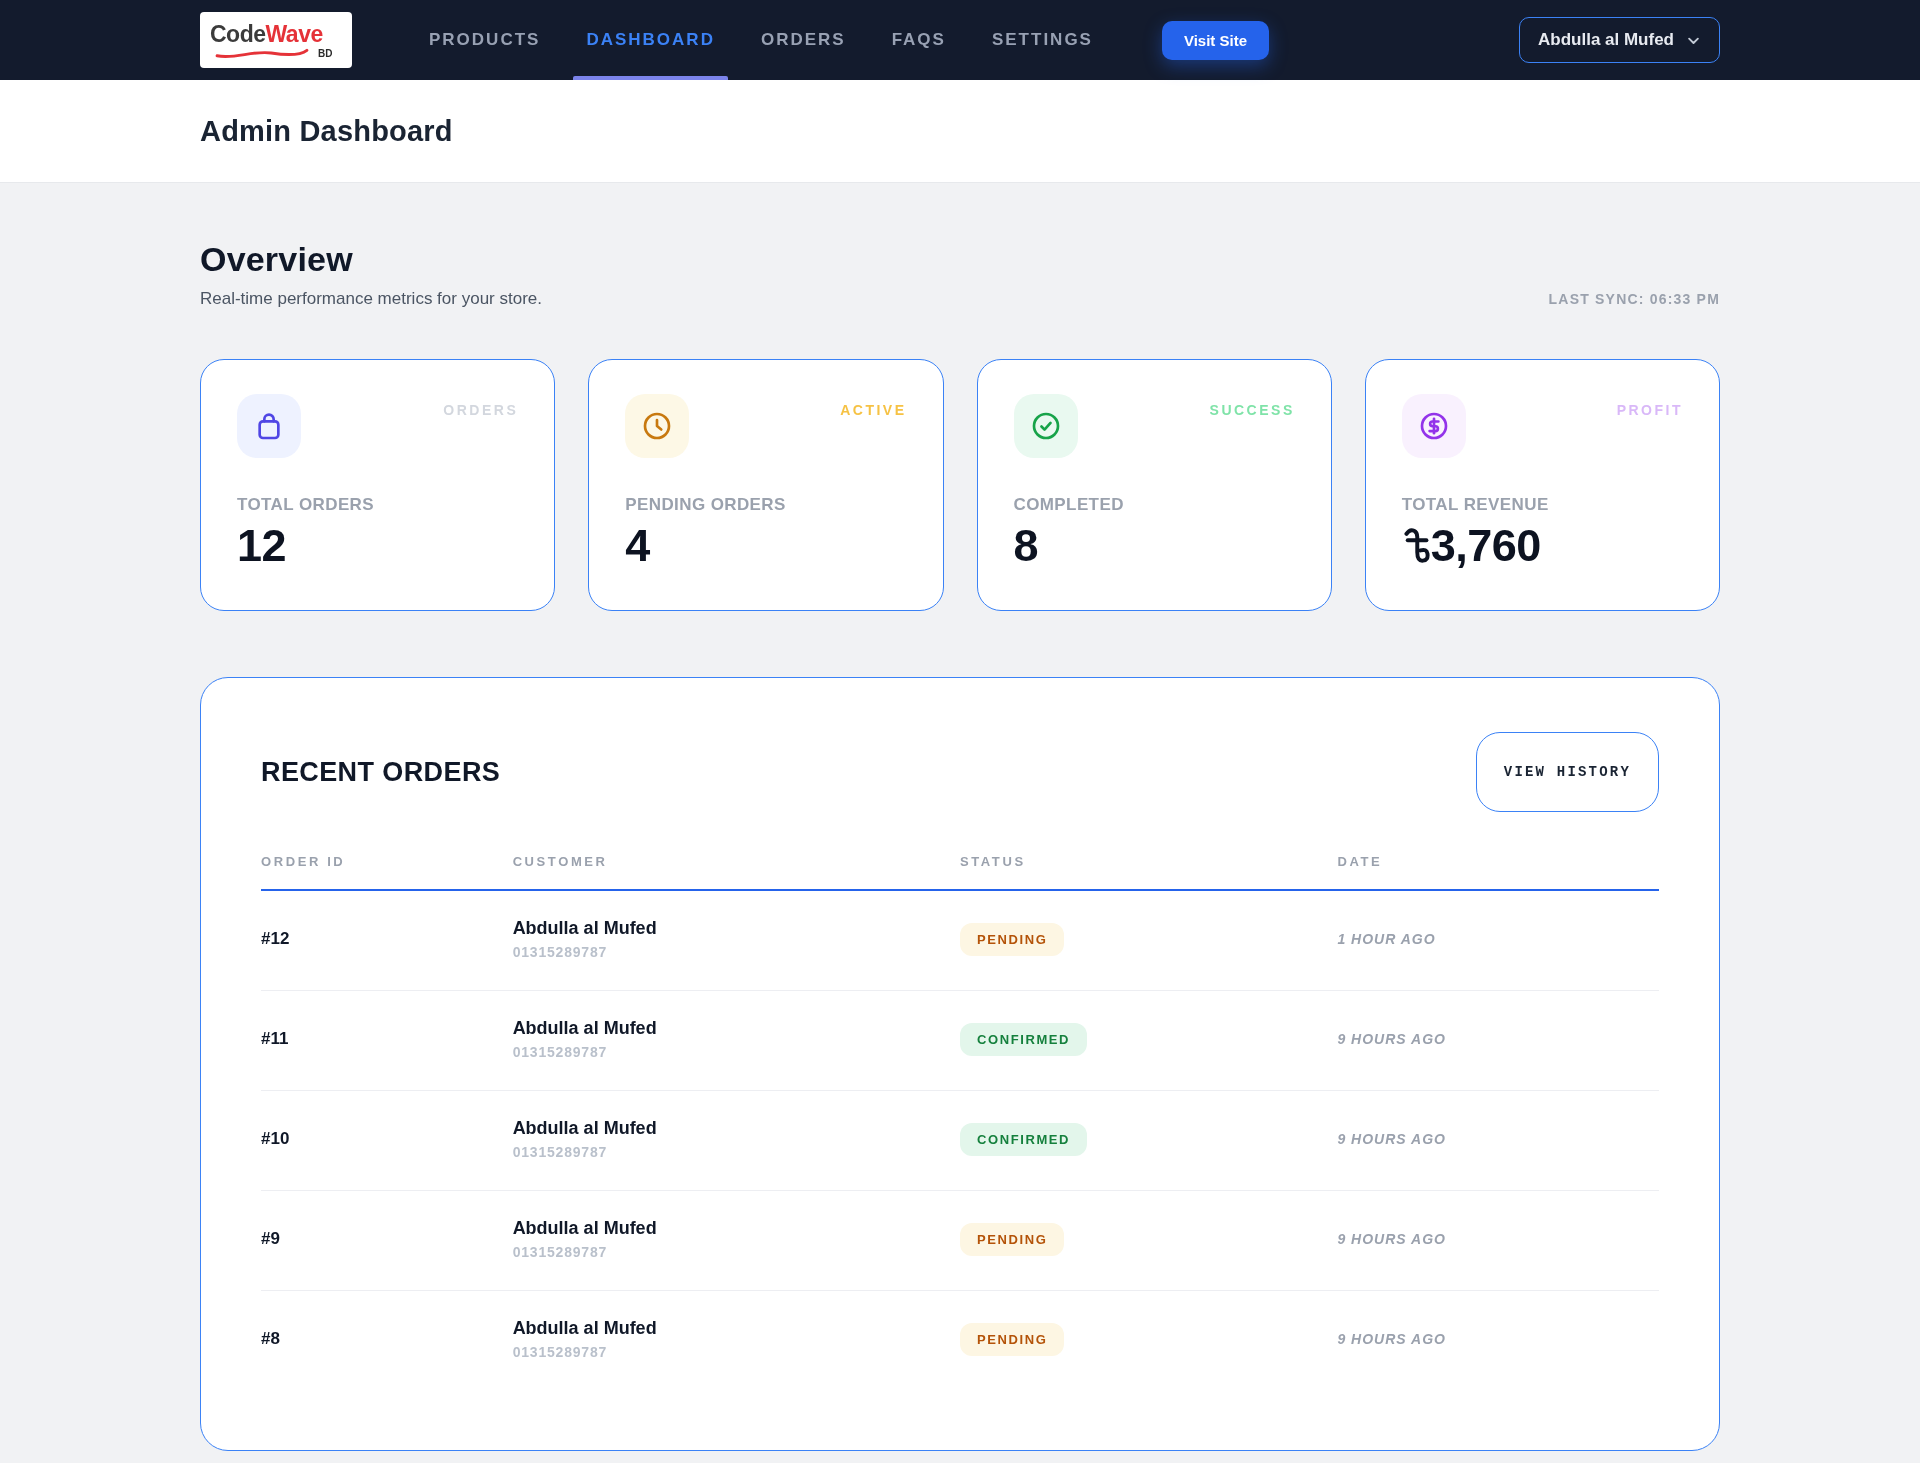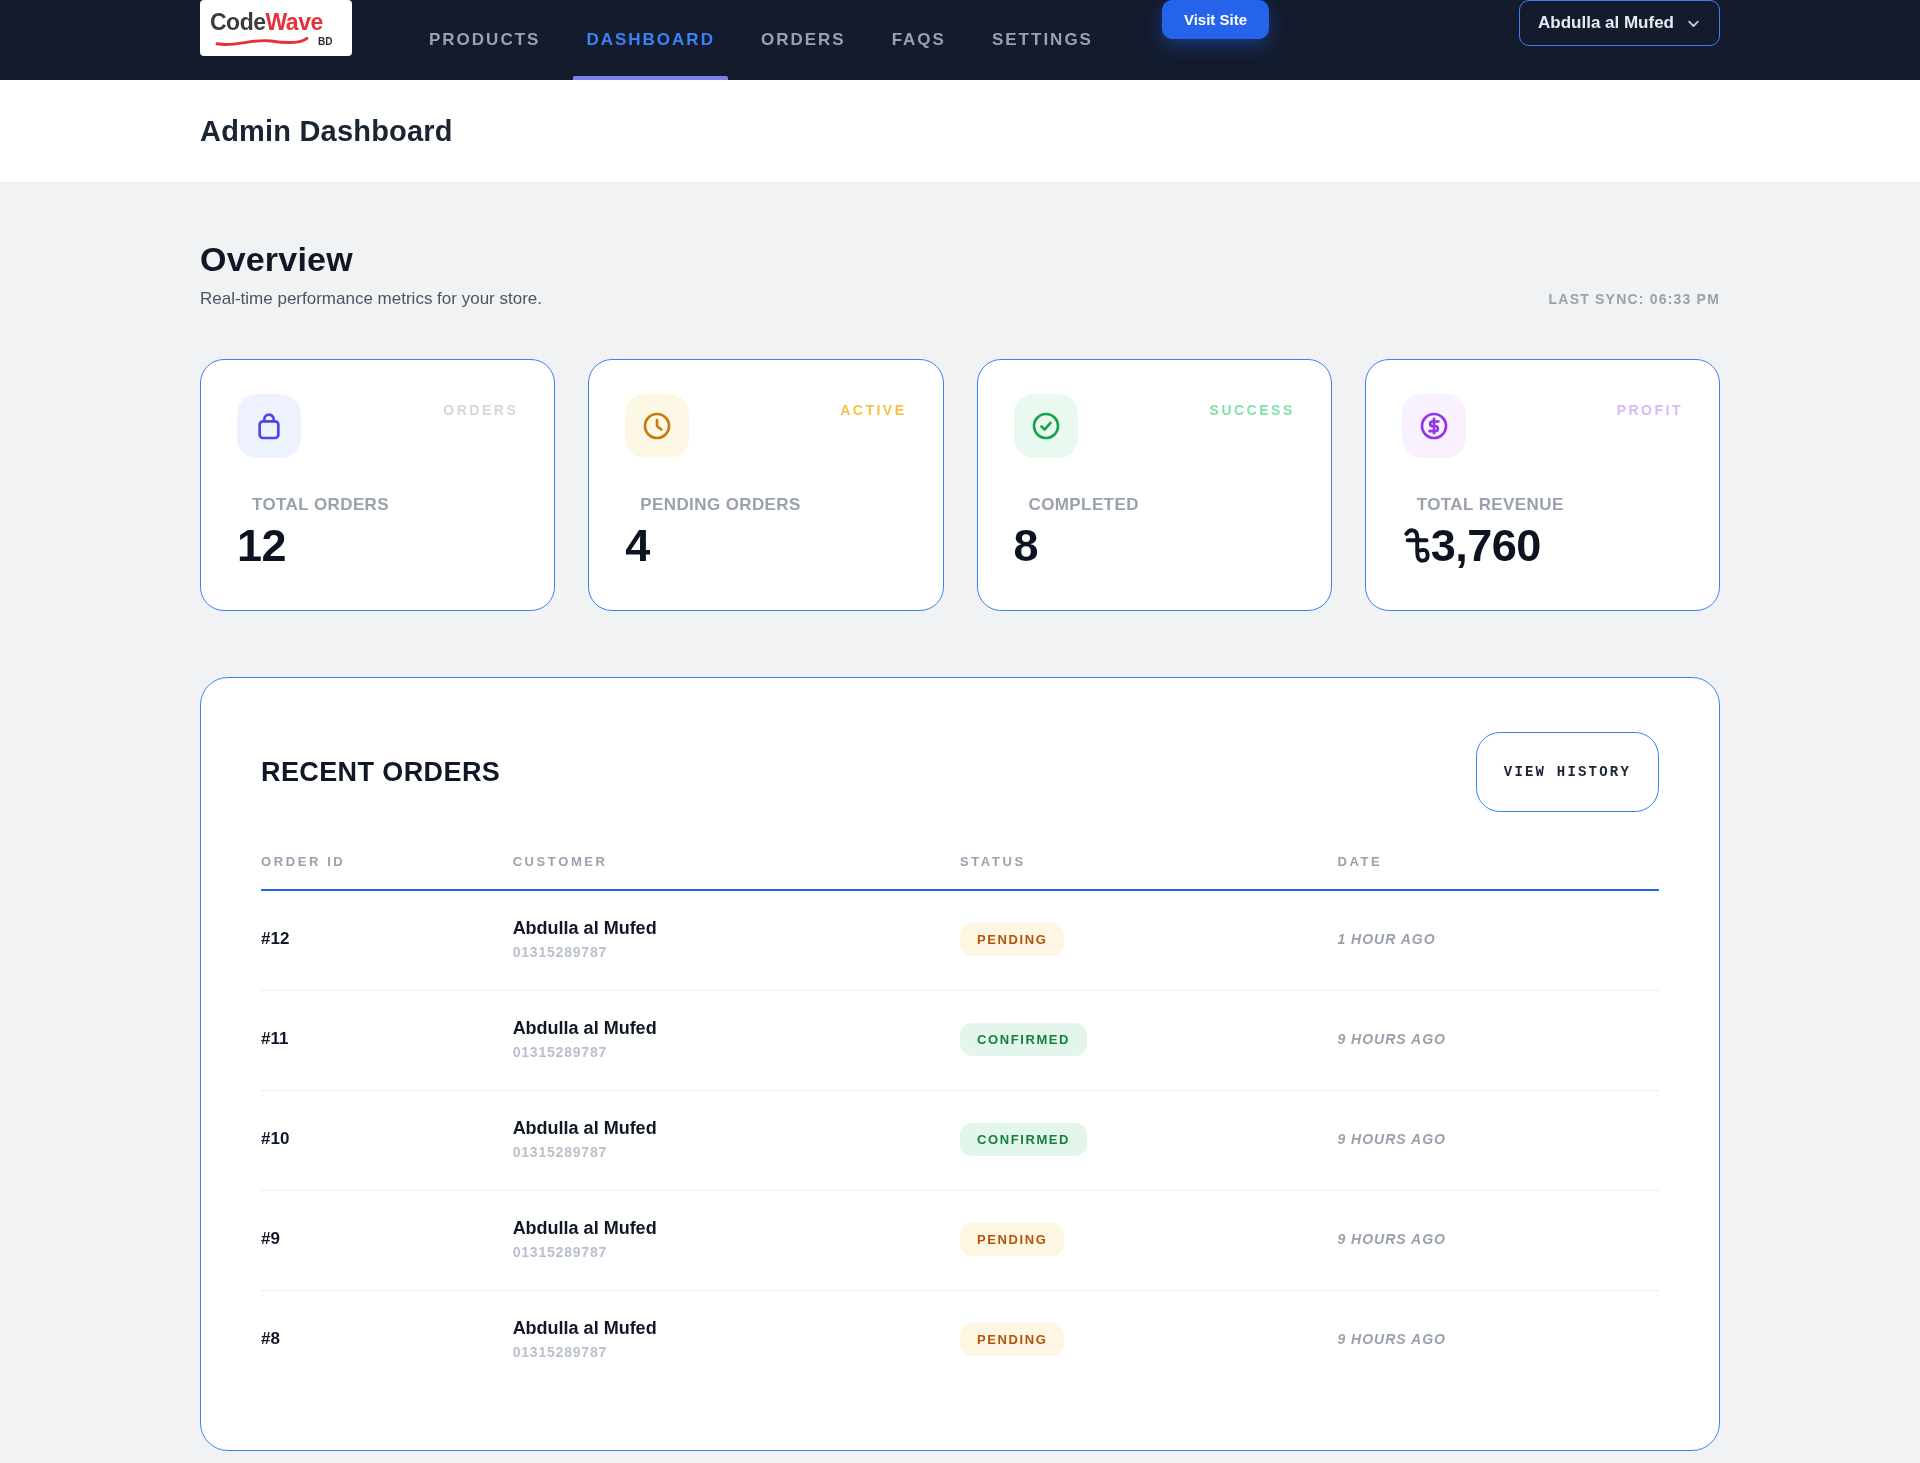--- a/index.html
+++ b/index.html
@@ -9,21 +9,21 @@
     width: 1920px;
     min-height: 1463px;
     background: var(--page-bg, #f1f2f4);
     font-family: "Liberation Sans", "DejaVu Sans", sans-serif;
     color: #101828;
   }
   .container { width: 1520px; margin: 0 auto; }
 
   
   .navbar { height: 80px; background: var(--navbar-bg, #131b2d); }
-  .nav-inner { display: flex; align-items: flex-start; height: 100%; }
+  .nav-inner { display: flex; align-items: center; height: 100%; }
   .logo {
     width: 152px; height: 56px; background: #ffffff; border-radius: 4px;
     padding: 5px 10px 4px; display: flex; flex-direction: column; justify-content: center;
     cursor: pointer; margin-right: 54px; flex-shrink: 0;
   }
   .logo-text { font-size: 23px; font-weight: 800; letter-spacing: -0.5px; line-height: 1; }
   .logo-code { color: #3b3b3b; }
   .logo-wave { color: var(--logo-red, #e53238); }
   .logo-bottom { display: flex; align-items: flex-end; margin-top: 2px; }
   .logo-swoosh { width: 104px; height: 11px; }
@@ -68,21 +68,21 @@
 
   .cards-grid { margin-top: 50px; display: grid; grid-template-columns: repeat(4, 1fr); gap: 33px; }
   .stat-card {
     background: #fff; border: 1px solid var(--card-border, #3b82f6);
     border-radius: 24px; padding: 34px 36px 36px; height: 252px;
   }
   .card-top { display: flex; justify-content: space-between; align-items: flex-start; }
   .icon-box { width: 64px; height: 64px; border-radius: 20px; display: flex; align-items: center; justify-content: center; }
   .icon-box svg { width: 32px; height: 32px; }
   .card-tag { font-size: 14px; font-weight: 800; letter-spacing: 2.5px; margin-top: 8px; }
-  .card-label { margin-top: 37px; font-size: 17px; font-weight: 700; color: var(--muted-gray, #9aa1ad); letter-spacing: 0.4px; margin-left: 15px; }
+  .card-label { margin-top: 37px; font-size: 17px; font-weight: 700; color: var(--muted-gray, #9aa1ad); letter-spacing: 0.4px; }
   .card-value { margin-top: 5px; font-size: 45px; font-weight: 900; color: #0d1321; letter-spacing: -0.5px; display: flex; align-items: center; }
   .taka { width: 28px; height: 40px; margin-right: 1px; }
 
   
   .orders-card {
     margin-top: 66px; background: #fff; border: 1px solid var(--card-border, #3b82f6);
     border-radius: 28px; padding: 54px 60px 60px;
   }
   .orders-head { display: flex; justify-content: space-between; align-items: center; }
   .orders-title { font-size: 27px; font-weight: 900; color: var(--heading-dark, #101828); letter-spacing: 0.4px; }

